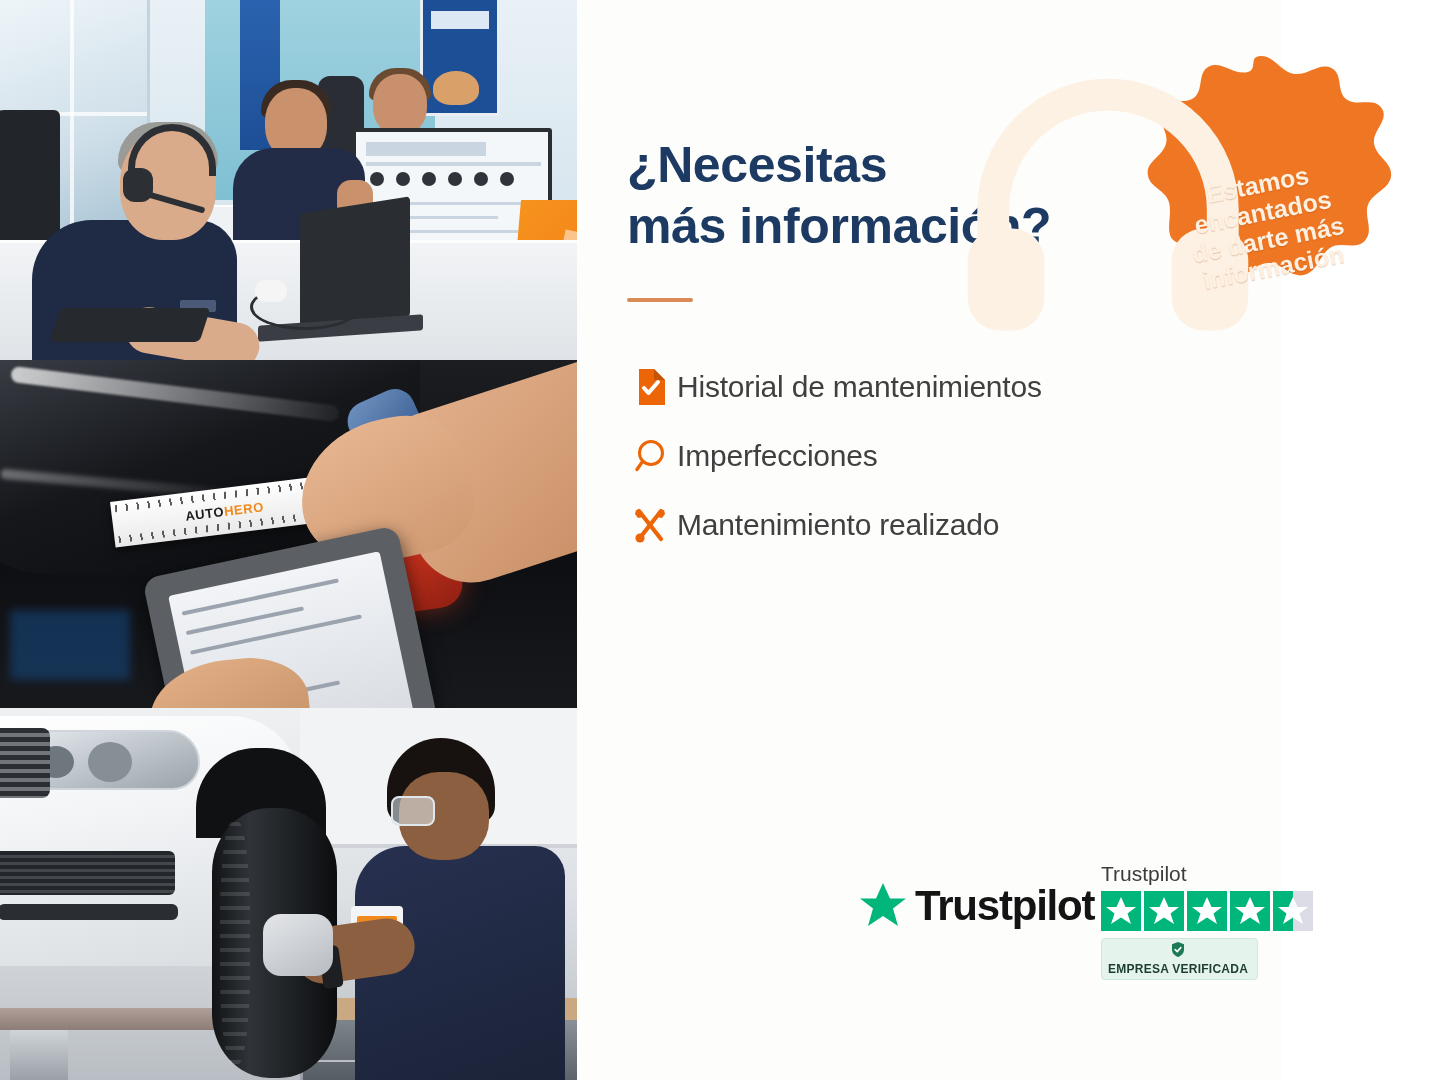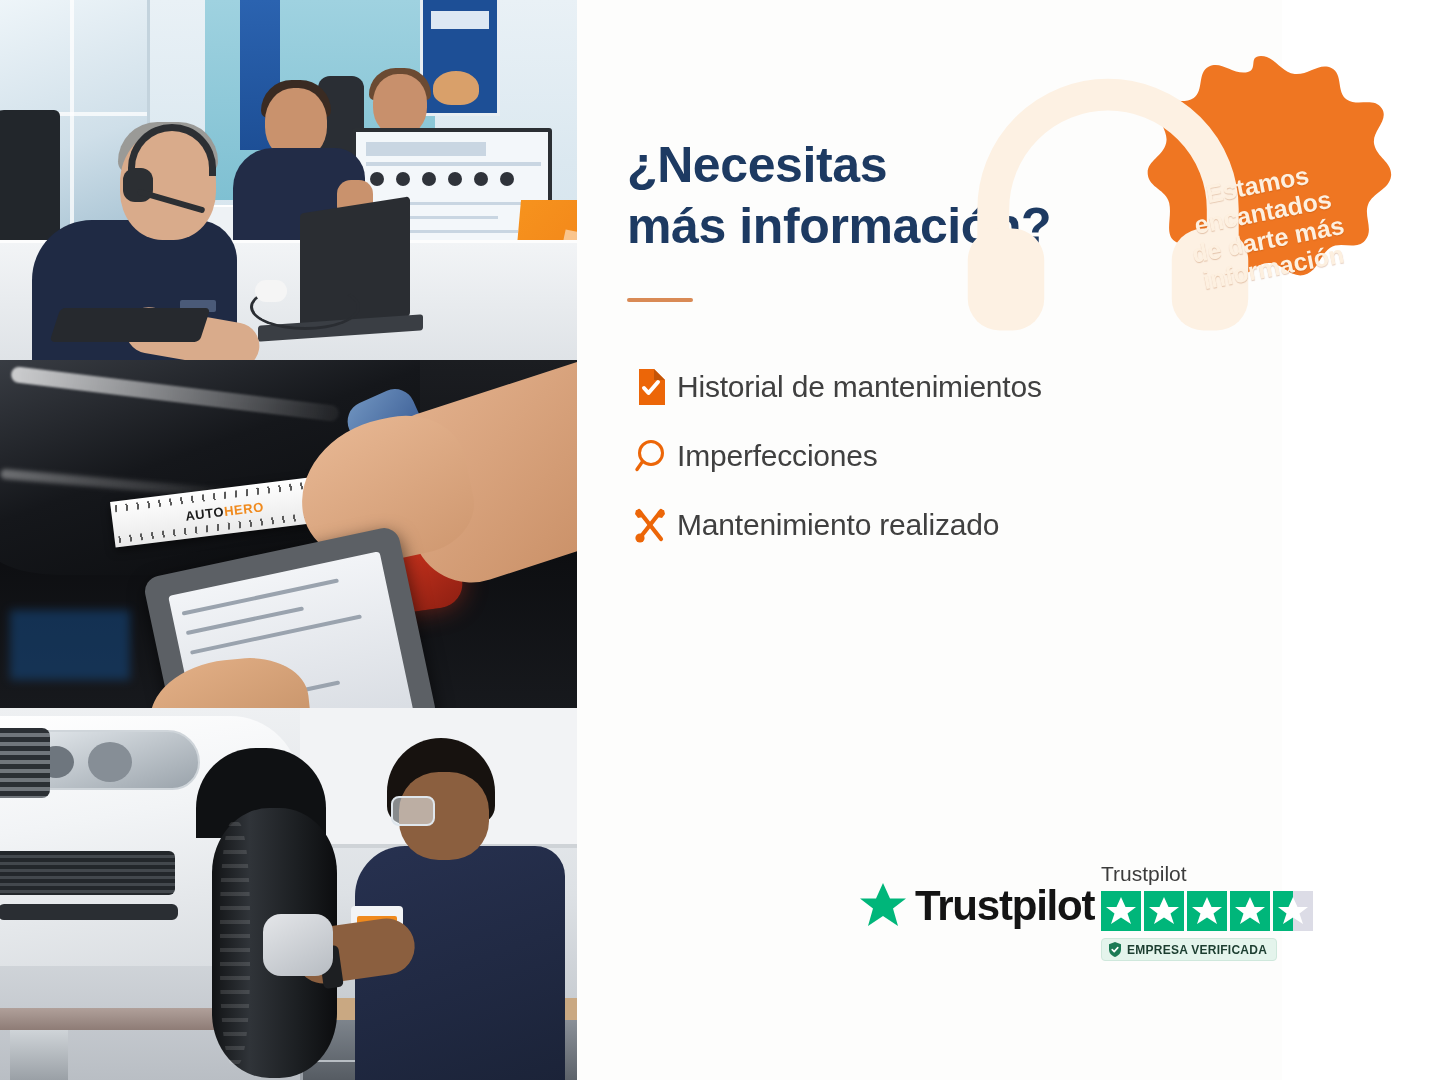--- a/index.html
+++ b/index.html
@@ -484,20 +484,21 @@
     content:""; position:absolute; right:0; top:0; width:50%; height:100%;
     background:#dcdce6;
   }
   .tp-stars .sq svg {
     position:absolute; left:4px; top:4px; width:32px; height:32px; z-index:2;
   }
   .tp-verified {
     margin-top:7px; display:inline-flex; align-items:center; gap:5px;
     background:#e4f4ec; border:1px solid #cfe8dc; border-radius:4px;
     padding:3px 9px 3px 6px;
+    flex-direction:column;
   }
   .tp-verified .shield { width:14px; height:15px; }
   .tp-verified .vtxt {
     font-size:12px; font-weight:bold; color:#1c3d30; letter-spacing:.25px;
   }
 </style>
 </head>
 <body>
 
 <div class="photo-column">

